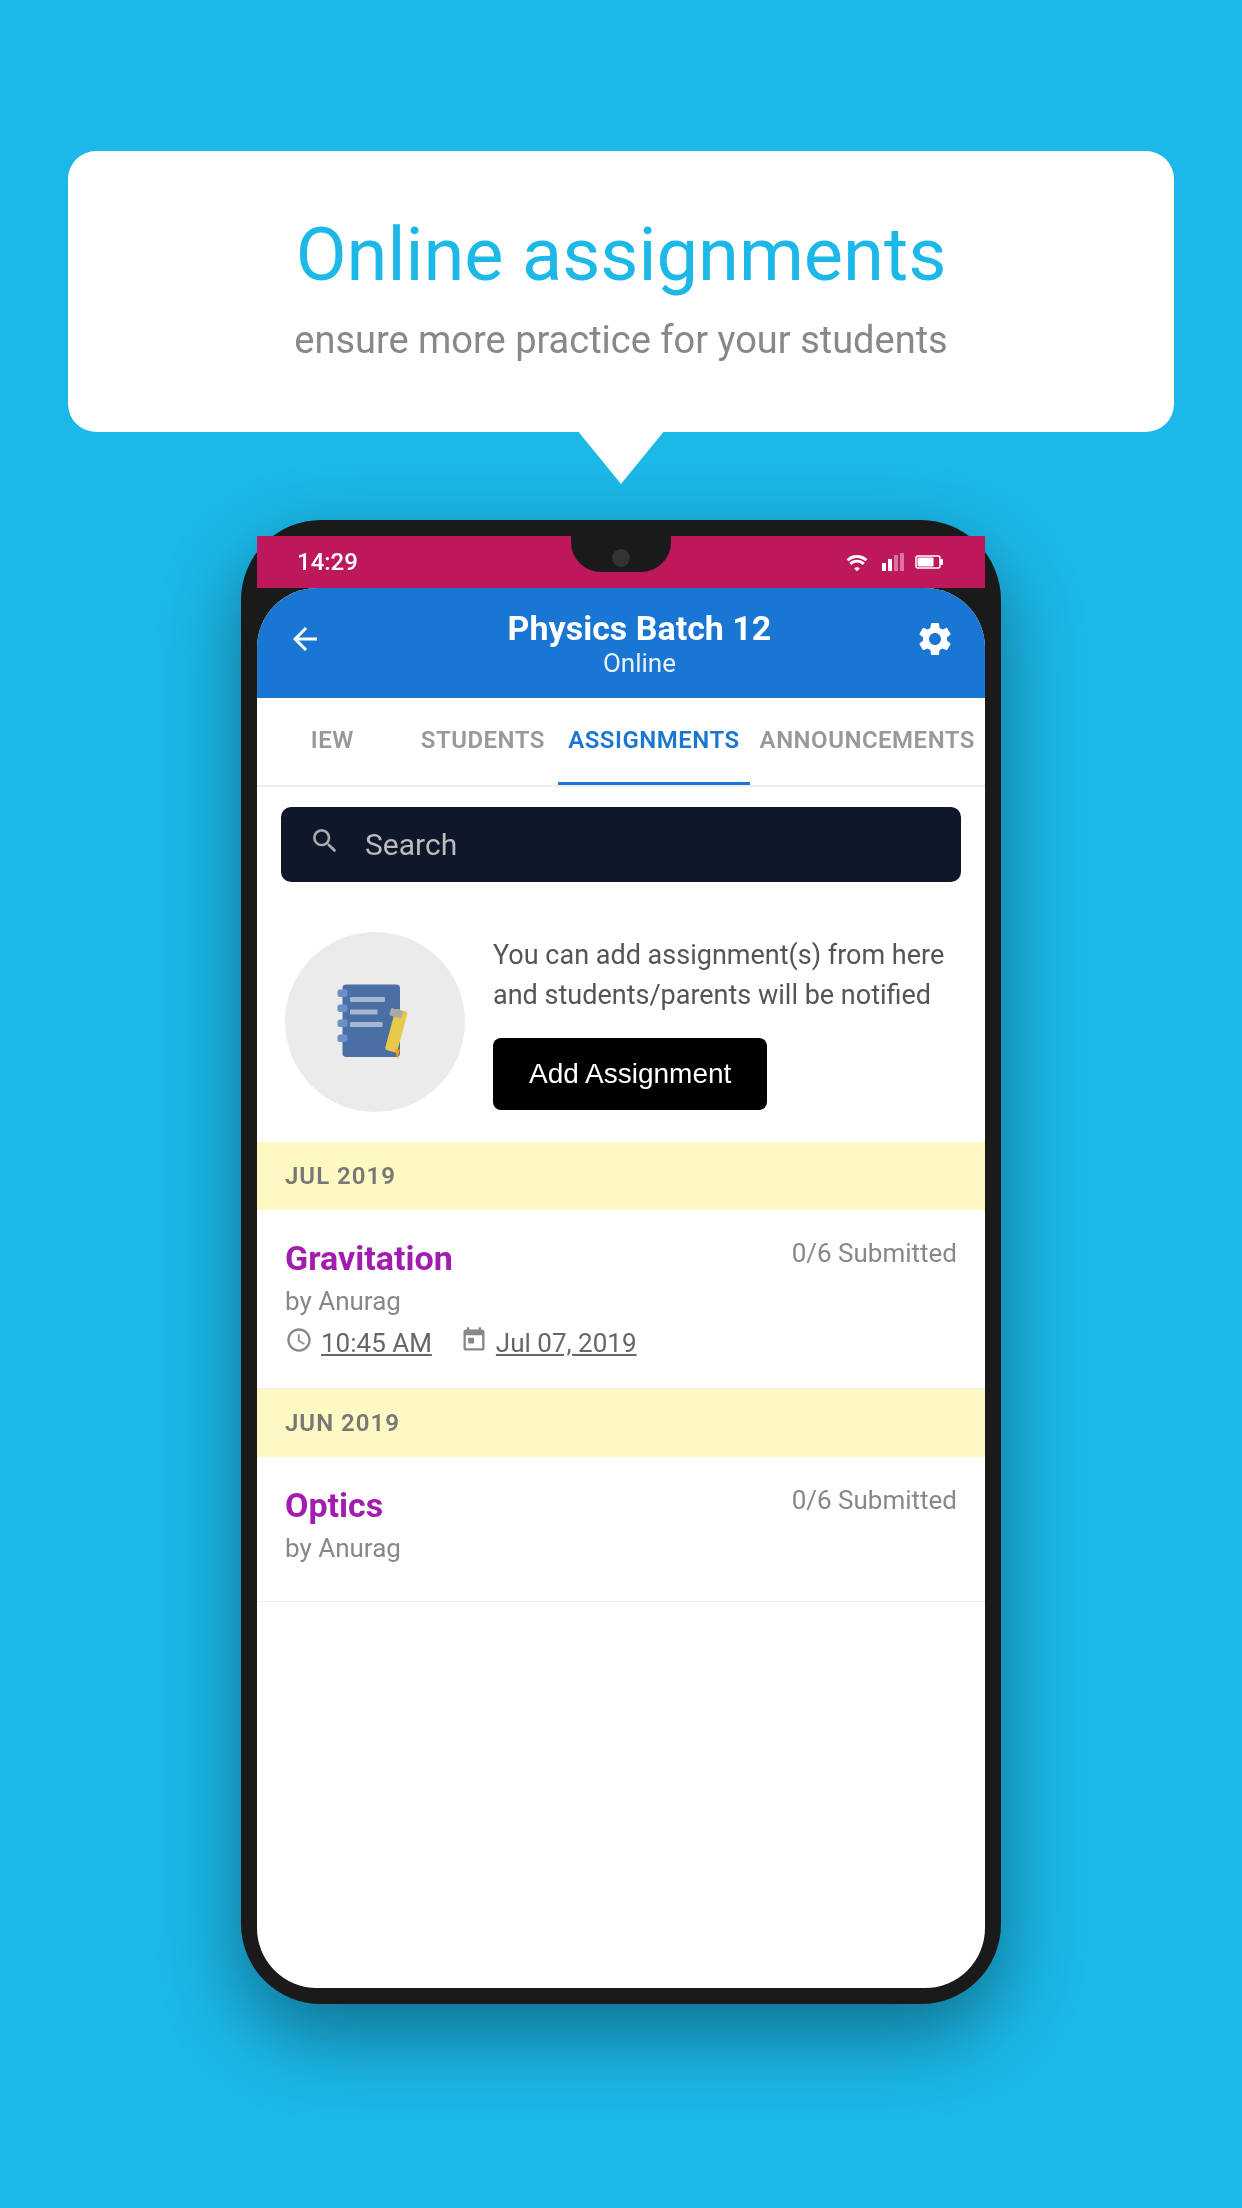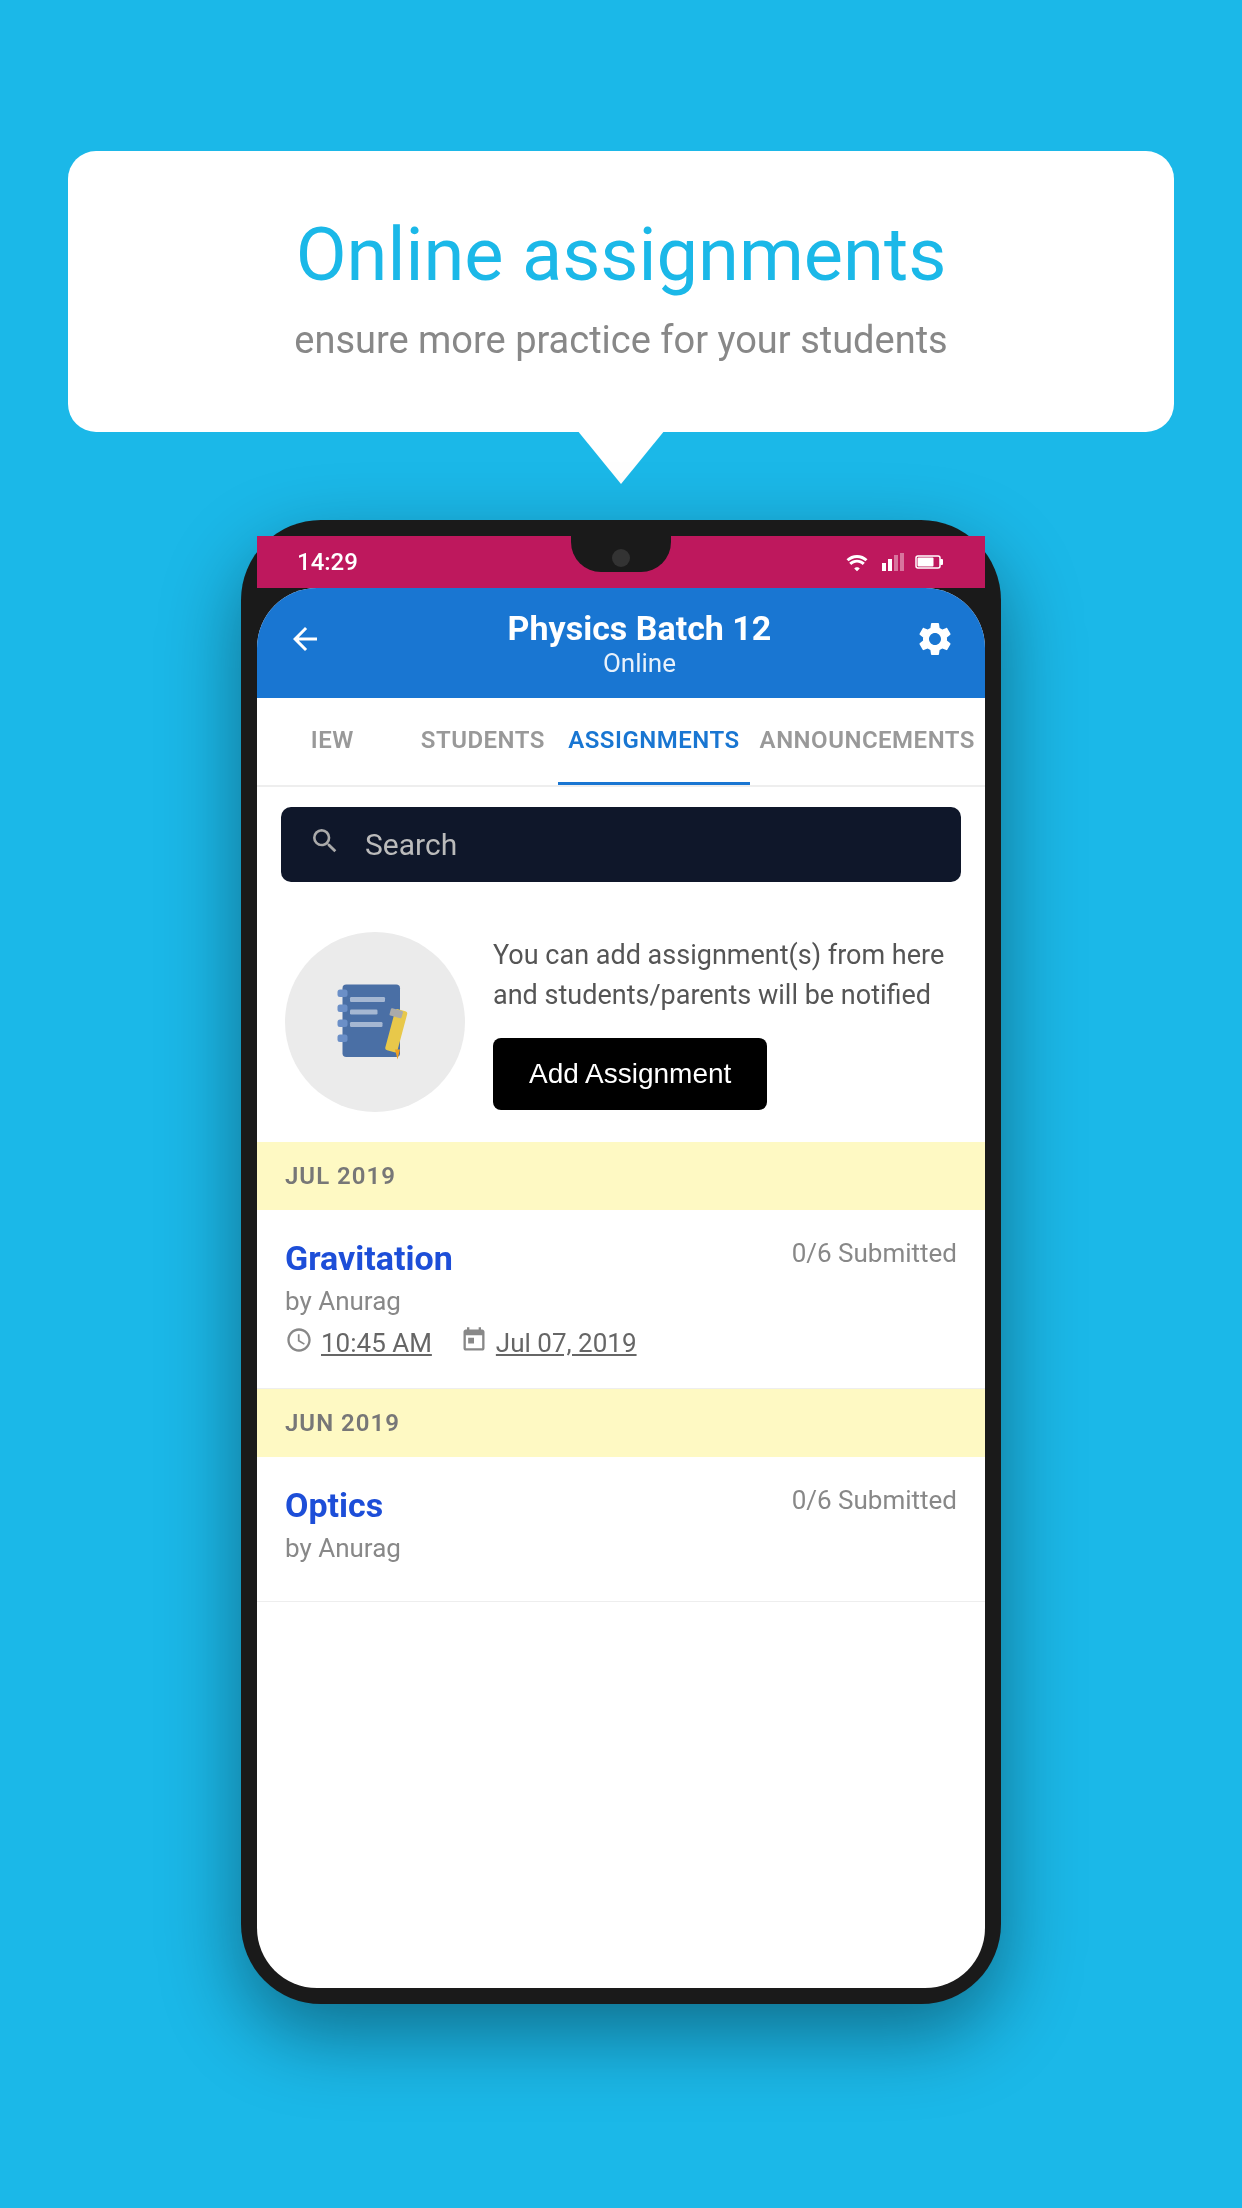--- a/index.html
+++ b/index.html
@@ -274,21 +274,21 @@
     .assignment-row1 {
       display: flex;
       justify-content: space-between;
       align-items: flex-start;
       margin-bottom: 8px;
     }
 
     .assignment-name {
       font-size: 34px;
       font-weight: 700;
-      color: #1d4ed8;
+      color: #a21caf;
     }
 
     .assignment-submitted {
       font-size: 26px;
       color: #888;
     }
 
     .assignment-by {
       font-size: 26px;
       color: #888;

